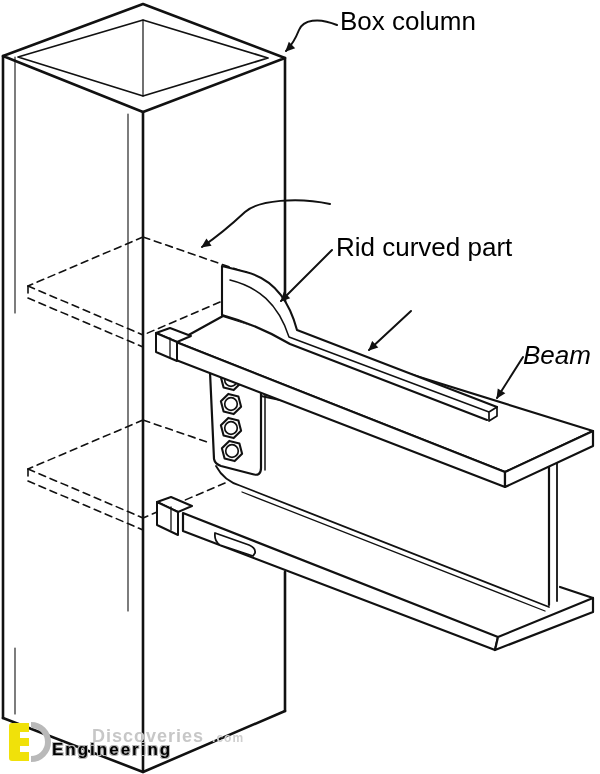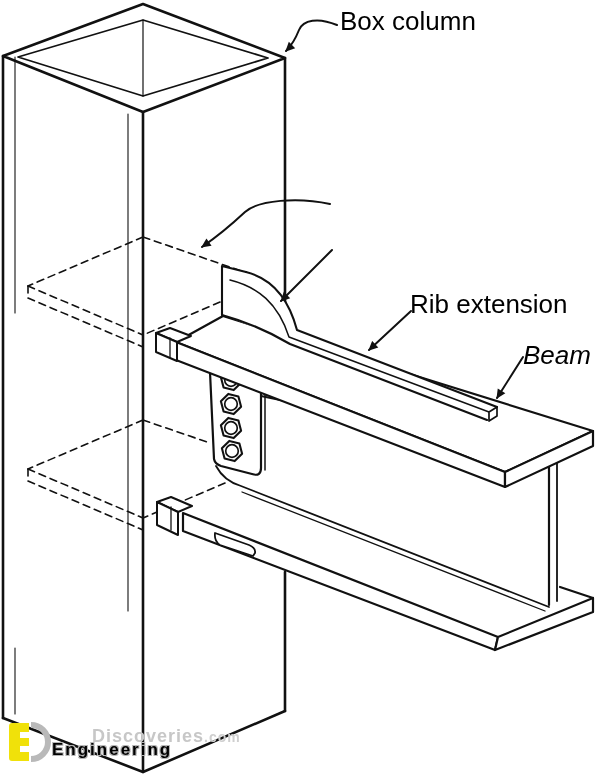--- a/index.html
+++ b/index.html
@@ -16,21 +16,21 @@
   .lbl-diaphragm{left:336px;top:188px;}
   .lbl-rid-curved{left:336px;top:234px;}
   .lbl-rib-extension{left:410px;top:291px;}
   .lbl-beam{left:523px;top:342px;font-style:italic;}
   #watermark{position:absolute;left:6px;top:712px;width:250px;height:60px;}
   #wm-logo{position:absolute;left:0;top:6px;}
   .wm-disc{
     position:absolute;left:86px;top:14px;font-weight:bold;font-size:18px;
     color:#c7c7c7;letter-spacing:1px;
   }
-  .wm-disc .suffix{font-size:14px;font-weight:bold;color:#cfcfcf;}
+  .wm-disc .suffix{font-size:12px;font-weight:bold;color:#cfcfcf;margin-left:8px;}
   .wm-eng{
     position:absolute;left:46px;top:28px;font-weight:bold;font-size:17px;color:#000000;
     letter-spacing:2px;
     text-shadow:-1px -1px 0 #b5b5b5, 1px -1px 0 #b5b5b5, -1px 1px 0 #b5b5b5, 1px 1px 0 #b5b5b5;
   }
 </style>
 </head>
 <body>
 
 <div id="stage">
@@ -143,21 +143,21 @@
     <g stroke-width="2">
       <path d="M337 25 C318 17 303 20 299 30 C295 40 291 46 286 51" marker-end="url(#arrow)"></path>
       <path d="M330 204 C298 197 258 200 245 212 C230 226 215 238 202 247" marker-end="url(#arrow)"></path>
       <path d="M332 250 L281 301" marker-end="url(#arrow)"></path>
       <path d="M411 311 L369 350" marker-end="url(#arrow)"></path>
       <path d="M523 357 L497 398" marker-end="url(#arrow)"></path>
     </g>
   </svg>
 
   <div class="callout lbl-box-column">Box column</div>
-  <div class="callout lbl-rib-extension">Rib extension</div>
+  <div class="callout lbl-rid-curved">Rid curved part</div>
   <div class="callout lbl-beam">Beam</div>
 
   <div id="watermark">
     <svg id="wm-logo" width="54" height="50" viewBox="0 0 54 50">
       <path d="M6 5 q-3 0 -3 3 v32 q0 3 3 3 h17 v-9 h-9 v-6 h9 v-8 h-9 v-6 h9 V5 Z" fill="#f0e10a" stroke="none"></path>
       <path d="M25 7 a17 17 0 0 1 0 34" fill="none" stroke="#b9b9b9" stroke-width="6"></path>
     </svg>
     <div class="wm-disc">
       <span>Discoveries</span><span class="suffix">.com</span>
     </div>

